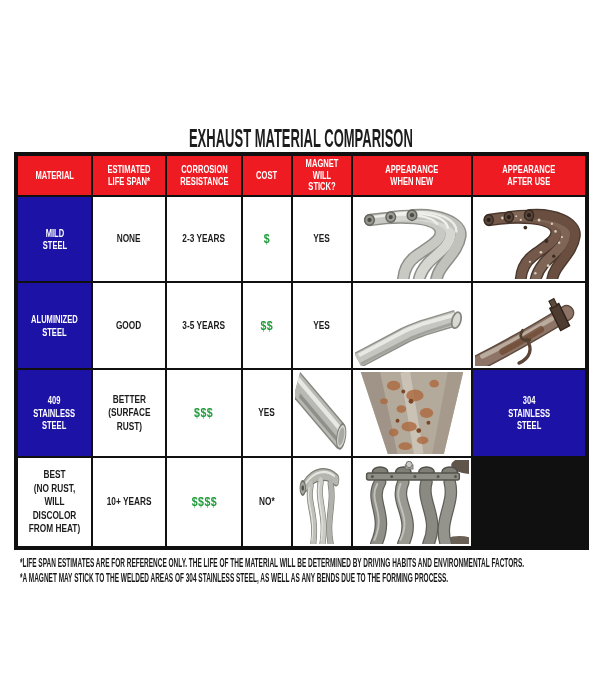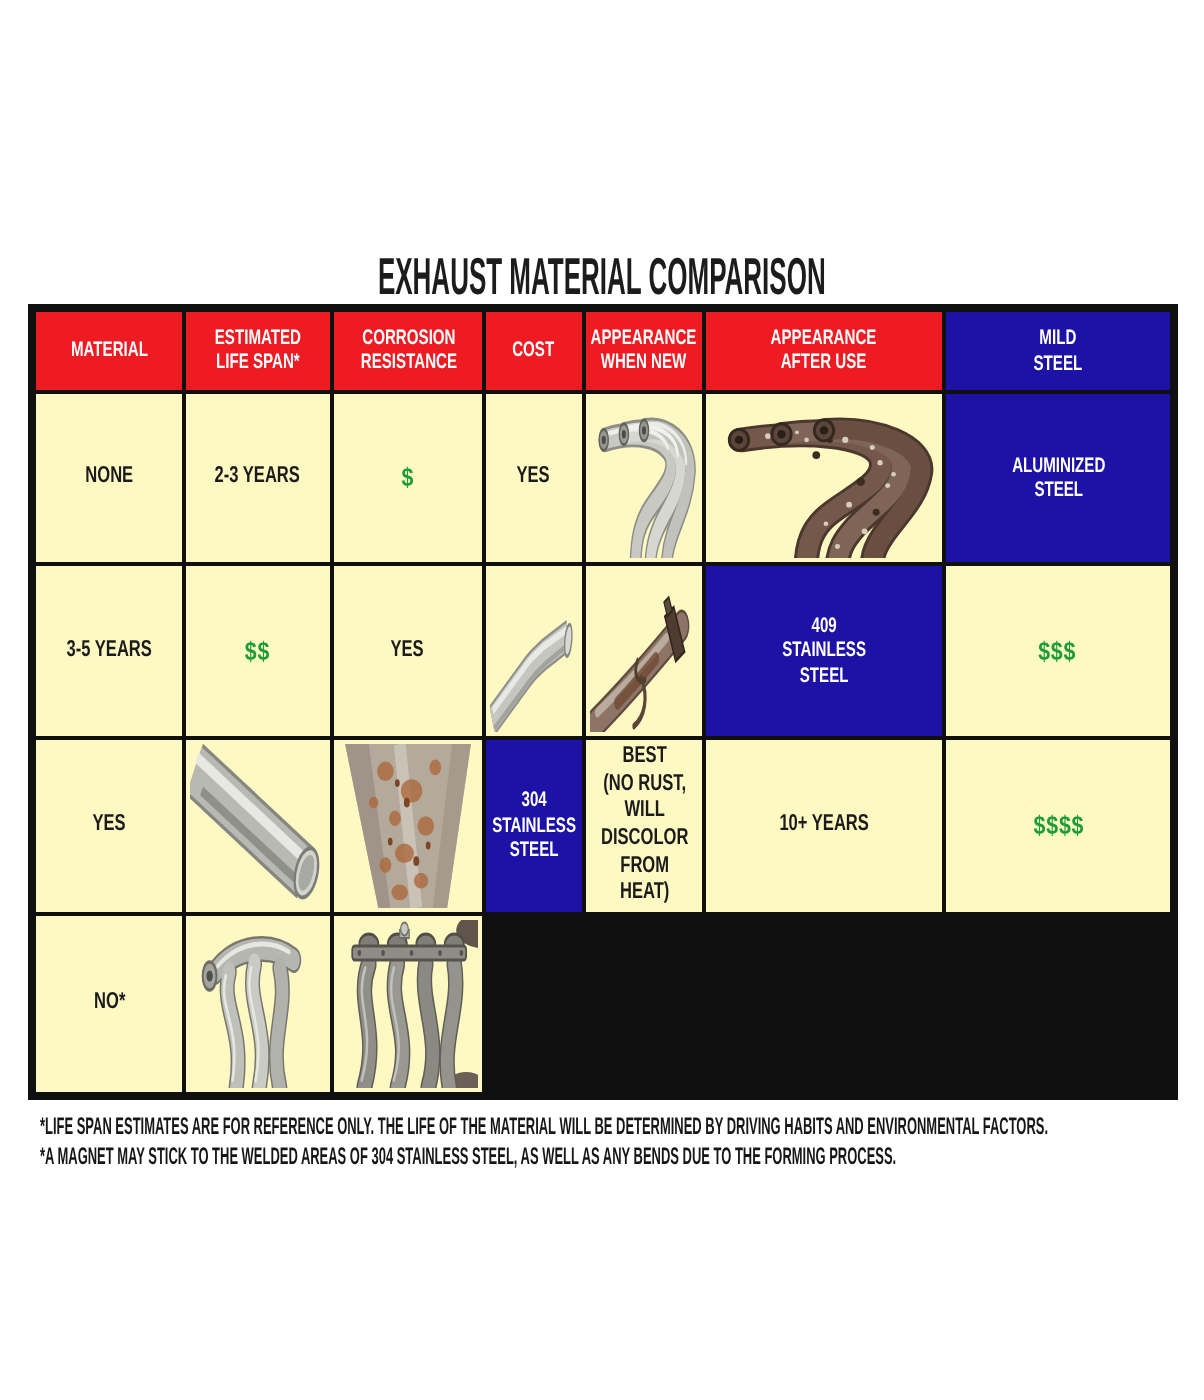--- a/index.html
+++ b/index.html
@@ -24,21 +24,21 @@
   .comparison-table {
     position: absolute; left: 14px; top: 152px; width: 567px;
     background: #101010;
     border: 4px solid #101010;
     display: grid;
     grid-template-columns: 73px 72px 74px 48px 58px 118px 1fr;
     grid-template-rows: 39px 84px 85px 86px 88px;
     gap: 2px;
   }
   .cell {
-    background: #fef9c3;
+    background: #ffffff;
     display: flex; align-items: center; justify-content: center;
     overflow: hidden;
   }
   .cell .txt {
     display: block; white-space: pre-line; text-align: center;
     font-weight: 700; line-height: 1.18;
     transform: scaleX(0.72); transform-origin: 50% 50%;
   }
   .head { background: #ee1b22; }
   .head .txt { color: #ffffff; font-size: 10.5px; line-height: 1.12; }
@@ -74,20 +74,24 @@
   <div class="cell head">
       <span class="txt">ESTIMATED
 LIFE SPAN*</span>
     </div>
   <div class="cell head">
       <span class="txt">CORROSION
 RESISTANCE</span>
     </div>
   <div class="cell head">
       <span class="txt">COST</span>
+    </div>
+  <div class="cell head">
+      <span class="txt">MAGNET
+WILL STICK?</span>
     </div>
   <div class="cell head">
       <span class="txt">APPEARANCE
 WHEN NEW</span>
     </div>
   <div class="cell head">
       <span class="txt">APPEARANCE
 AFTER USE</span>
     </div>
 
@@ -165,20 +169,23 @@
       <ellipse cx="59" cy="17" rx="5" ry="5.5" fill="#5a463a" stroke="#35281f" stroke-width="1.5"></ellipse>
         <circle cx="59" cy="17" r="2.2" fill="#2a1f17"></circle>
     </svg>
   </div>
 
   <div class="cell mat">
       <span class="txt">ALUMINIZED
 STEEL</span>
     </div>
   <div class="cell val">
+      <span class="txt">GOOD</span>
+    </div>
+  <div class="cell val">
       <span class="txt">3-5 YEARS</span>
     </div>
   <div class="cell cost">
       <span class="txt">$$</span>
     </div>
   <div class="cell val">
       <span class="txt">YES</span>
     </div>
   <div class="cell photo">
     <svg viewBox="0 0 118 84" preserveAspectRatio="none">
@@ -205,20 +212,25 @@
         <rect x="87" y="20" width="11" height="26" fill="#4e3c31" stroke="#32241b" stroke-width="1.5"></rect>
         <rect x="89.5" y="13" width="6" height="8" fill="#5c4a3d" stroke="#32241b" stroke-width="1.2"></rect>
       </g>
     </svg>
   </div>
 
   <div class="cell mat">
       <span class="txt">409
 STAINLESS
 STEEL</span>
+    </div>
+  <div class="cell val">
+      <span class="txt">BETTER
+(SURFACE
+RUST)</span>
     </div>
   <div class="cell cost">
       <span class="txt">$$$</span>
     </div>
   <div class="cell val">
       <span class="txt">YES</span>
     </div>
   <div class="cell photo">
     <svg viewBox="0 0 118 84" preserveAspectRatio="none">
       <g fill="none">

